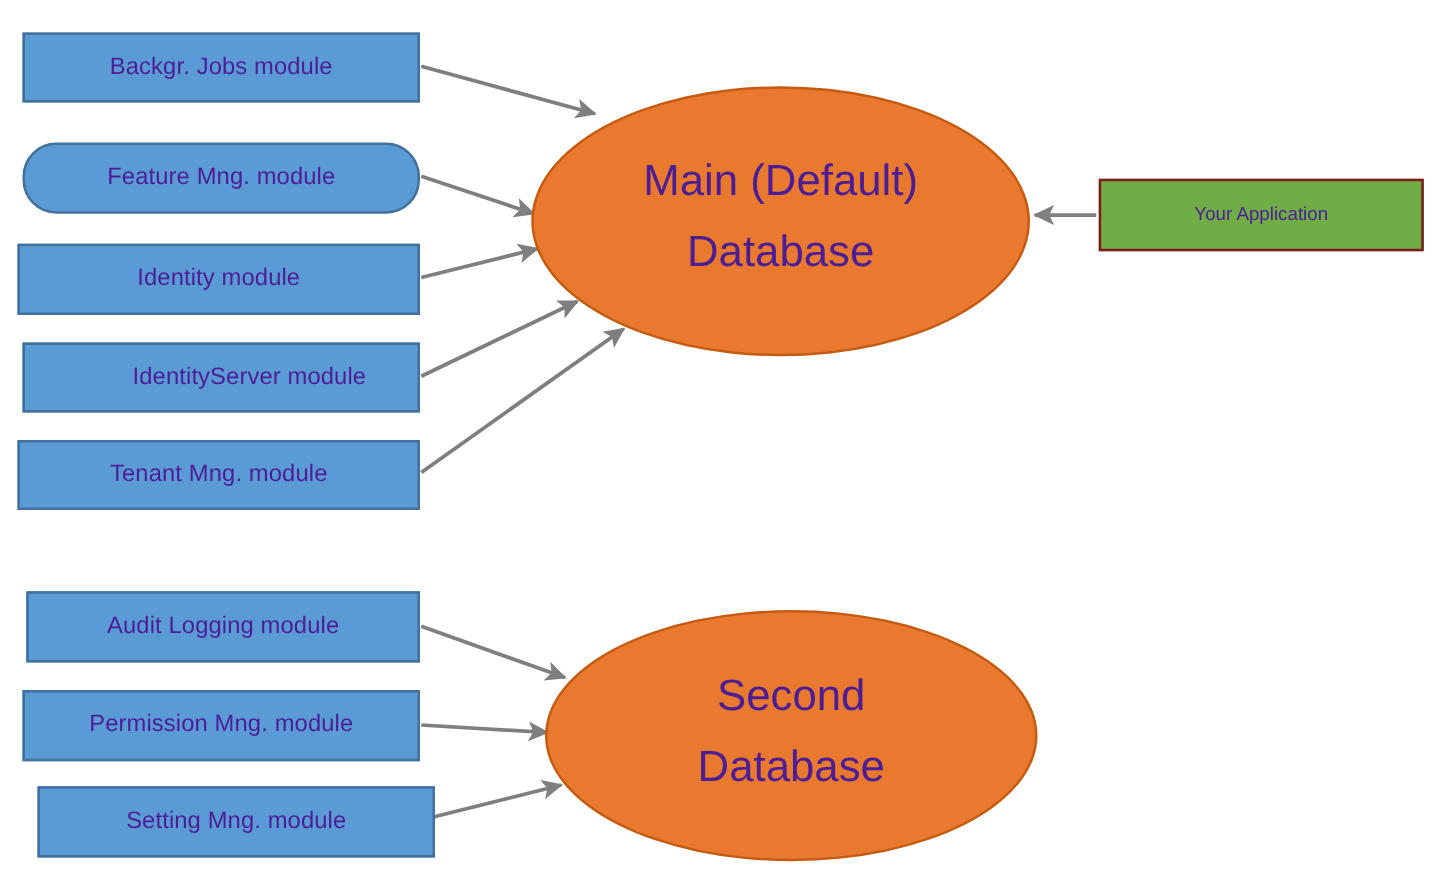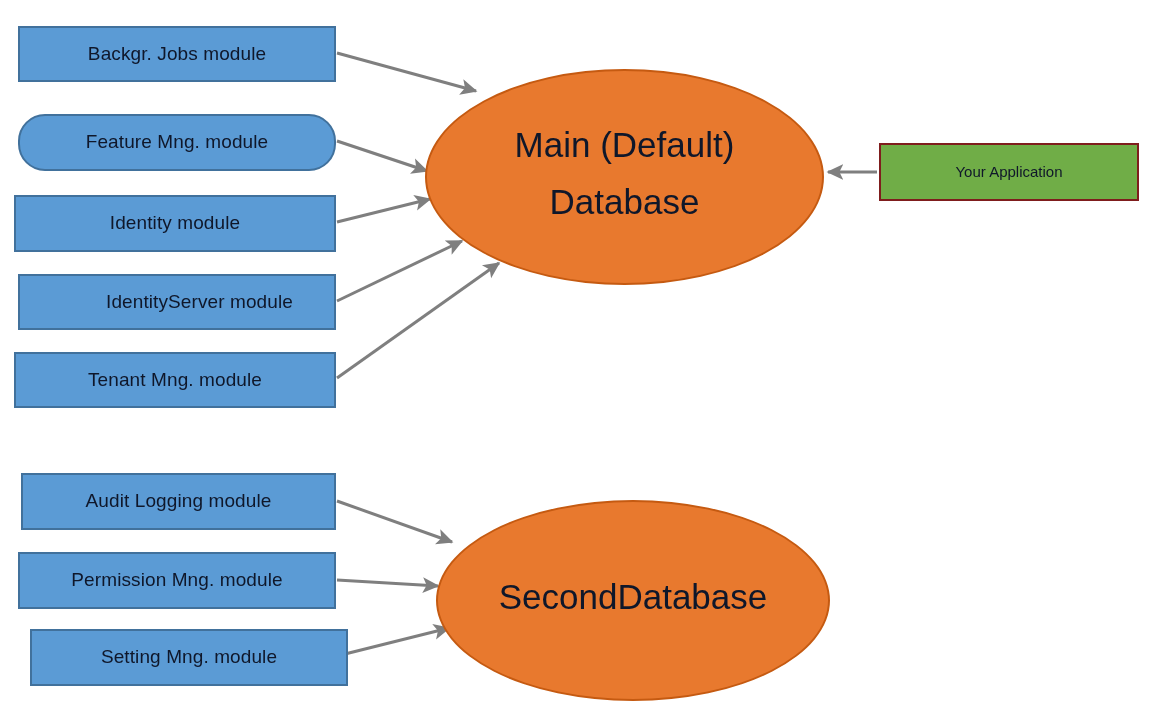--- a/index.html
+++ b/index.html
@@ -25,21 +25,21 @@
     height: 711px;
     pointer-events: none;
   }
   .node {
     position: absolute;
     box-sizing: border-box;
     display: flex;
     align-items: center;
     justify-content: center;
     text-align: center;
-    color: #0f172a;
+    color: #4c1d95;
     line-height: 1.18;
   }
   .module-box {
     background: #5B9BD5;
     border: 2px solid #41719C;
     font-size: 19px;
     letter-spacing: 0.1px;
   }
   .app-box {
     background: #70AD47;
@@ -113,21 +113,21 @@
 
   <div class="node module-box" style="left:18px; top:629px; width:318px; height:57px;margin-left:12px;">
     <span>Setting Mng. module</span>
   </div>
 
   <div class="node db-ellipse" style="left:425px; top:69px; width:399px; height:216px; flex-direction:column;">
     <span class="db-label">Main (Default)</span>
     <span class="db-label">Database</span>
   </div>
 
-  <div class="node db-ellipse" style="left:436px; top:500px; width:394px; height:201px; flex-direction:row;">
+  <div class="node db-ellipse" style="left:436px; top:488px; width:394px; height:201px; flex-direction:column;">
     <span class="db-label">Second</span>
     <span class="db-label">Database</span>
   </div>
 
   <div class="node app-box" style="left:879px; top:143px; width:260px; height:58px;">
     <span>Your Application</span>
   </div>
 
 </div>
 

